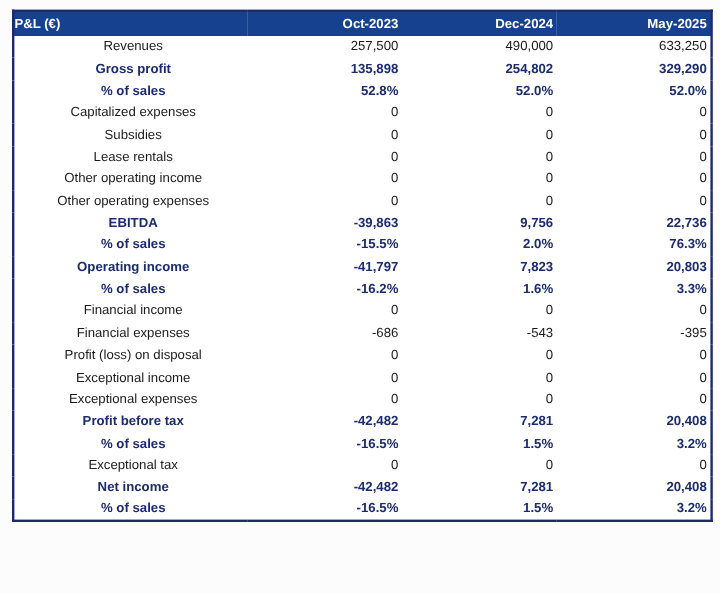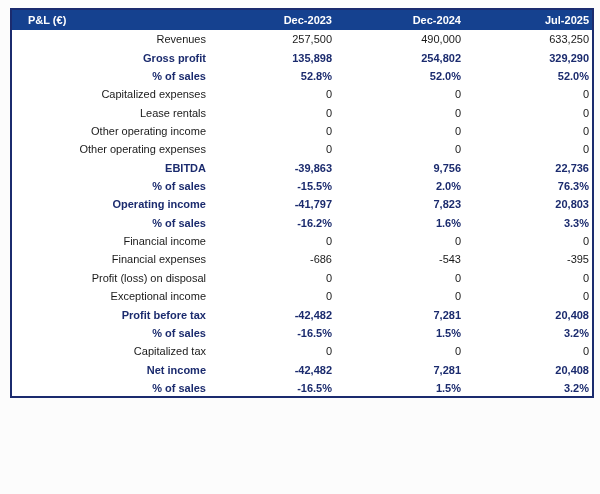--- a/index.html
+++ b/index.html
@@ -32,34 +32,34 @@
   thead th {
     background: var(--header-bg, #15418f);
     color: var(--header-text, #ffffff);
     font-weight: 700;
     height: 21px;
     vertical-align: middle;
     white-space: nowrap;
   }
   th.th-label {
     text-align: left;
-    padding-left: 16px;
+    padding-left: 0;
   }
   th.th-num {
     text-align: right;
     padding-right: 3px;
   }
   tbody td {
     height: 18.36px;
     vertical-align: middle;
     color: var(--body-text, #1a1a1a);
     white-space: nowrap;
   }
   td.td-label {
-    text-align: right;
+    text-align: center;
     padding-left: 4px;
   }
   td.td-num {
     text-align: right;
     padding-right: 3px;
   }
   tbody tr.em td {
     color: var(--em-text, #1b2b6e);
     font-weight: 700;
     margin-left: 32px;
@@ -73,23 +73,23 @@
     <colgroup>
       <col class="c-label">
       <col class="c-num">
       <col class="c-num">
       <col class="c-num">
     </colgroup>
     <thead>
       <tr>
         <th class="th-label">P&amp;L (€)</th>
 
-      <th class="th-num">Dec-2023</th>
+      <th class="th-num">Oct-2023</th>
           <th class="th-num">Dec-2024</th>
-          <th class="th-num">Jul-2025</th>
+          <th class="th-num">May-2025</th>
         </tr>
     </thead>
     <tbody id="pnl-body">
 
     <tr>
           <td class="td-label">Revenues</td>
           <td class="td-num">257,500</td>
           <td class="td-num">490,000</td>
           <td class="td-num">633,250</td>
         </tr>
@@ -105,20 +105,26 @@
           <td class="td-num">52.0%</td>
           <td class="td-num">52.0%</td>
         </tr>
         <tr>
           <td class="td-label">Capitalized expenses</td>
           <td class="td-num">0</td>
           <td class="td-num">0</td>
           <td class="td-num">0</td>
         </tr>
         <tr>
+          <td class="td-label">Subsidies</td>
+          <td class="td-num">0</td>
+          <td class="td-num">0</td>
+          <td class="td-num">0</td>
+        </tr>
+        <tr>
           <td class="td-label">Lease rentals</td>
           <td class="td-num">0</td>
           <td class="td-num">0</td>
           <td class="td-num">0</td>
         </tr>
         <tr>
           <td class="td-label">Other operating income</td>
           <td class="td-num">0</td>
           <td class="td-num">0</td>
           <td class="td-num">0</td>
@@ -170,34 +176,40 @@
           <td class="td-num">0</td>
           <td class="td-num">0</td>
           <td class="td-num">0</td>
         </tr>
         <tr>
           <td class="td-label">Exceptional income</td>
           <td class="td-num">0</td>
           <td class="td-num">0</td>
           <td class="td-num">0</td>
         </tr>
+        <tr>
+          <td class="td-label">Exceptional expenses</td>
+          <td class="td-num">0</td>
+          <td class="td-num">0</td>
+          <td class="td-num">0</td>
+        </tr>
         <tr class="em">
           <td class="td-label">Profit before tax</td>
           <td class="td-num">-42,482</td>
           <td class="td-num">7,281</td>
           <td class="td-num">20,408</td>
         </tr>
         <tr class="em">
           <td class="td-label">% of sales</td>
           <td class="td-num">-16.5%</td>
           <td class="td-num">1.5%</td>
           <td class="td-num">3.2%</td>
         </tr>
         <tr>
-          <td class="td-label">Capitalized tax</td>
+          <td class="td-label">Exceptional tax</td>
           <td class="td-num">0</td>
           <td class="td-num">0</td>
           <td class="td-num">0</td>
         </tr>
         <tr class="em">
           <td class="td-label">Net income</td>
           <td class="td-num">-42,482</td>
           <td class="td-num">7,281</td>
           <td class="td-num">20,408</td>
         </tr>

